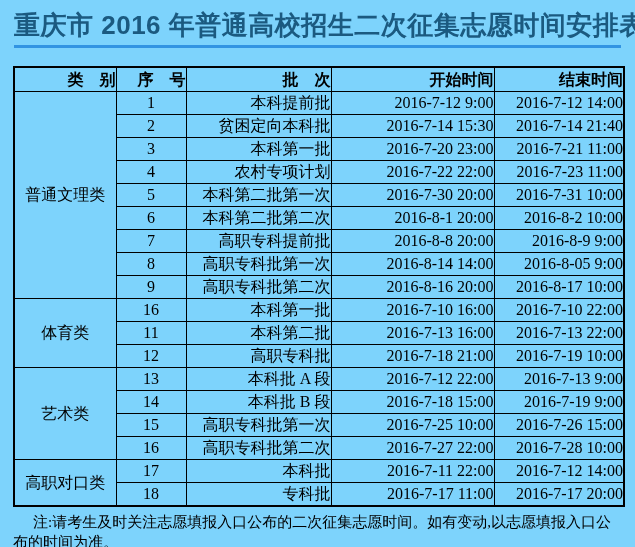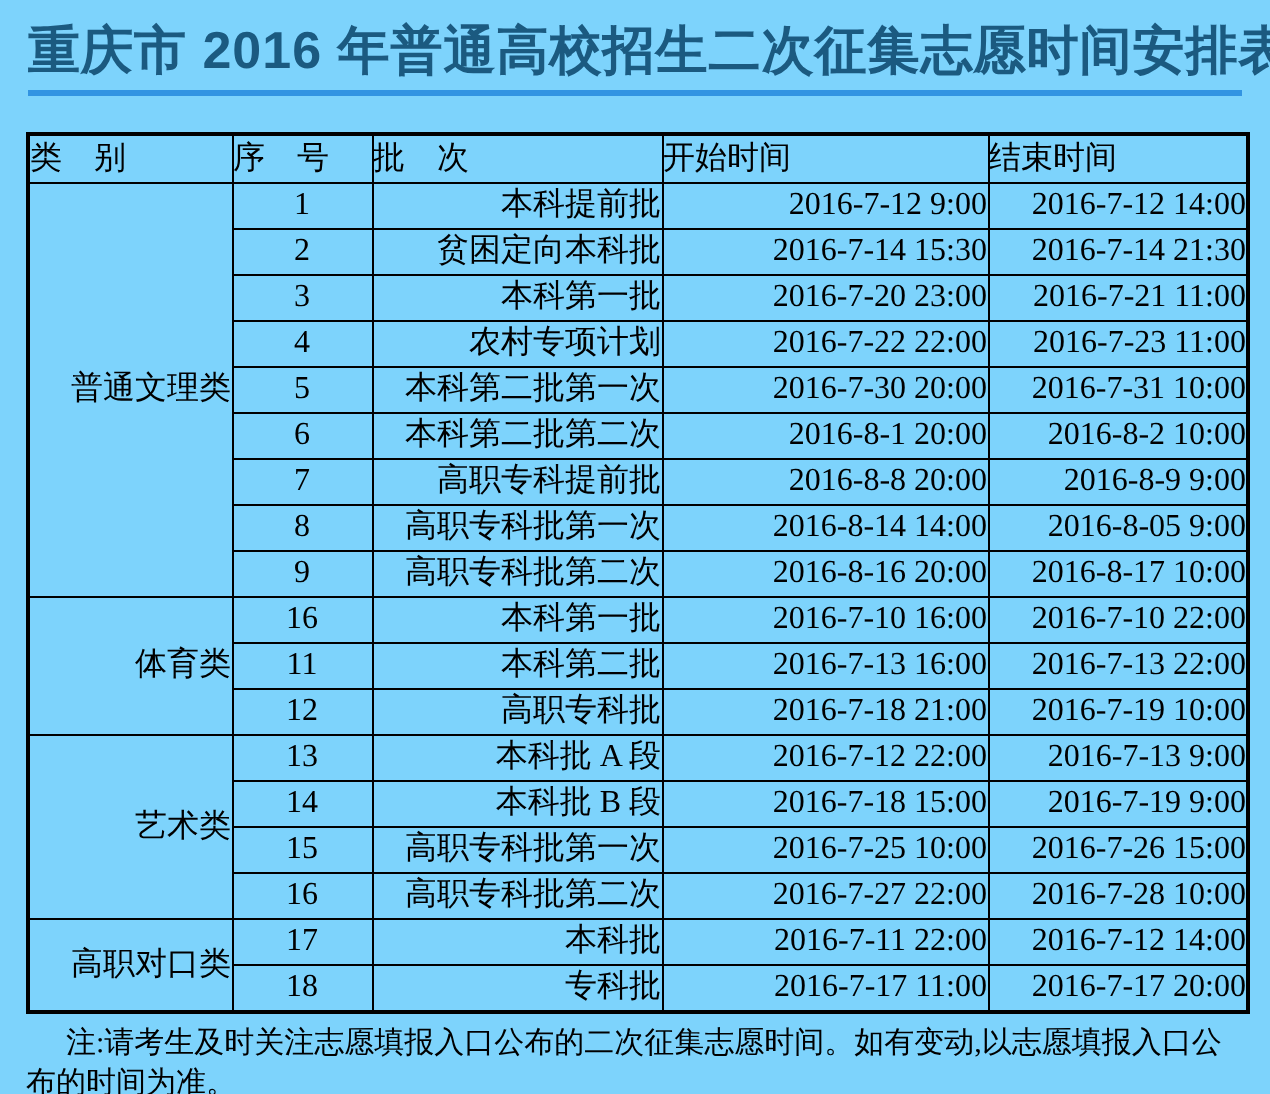--- a/index.html
+++ b/index.html
@@ -38,22 +38,22 @@
   }
   table.schedule td, table.schedule th {
     border: 1px solid #000000;
     padding: 0;
     height: 22px;
     line-height: 22px;
     font-weight: normal;
     overflow: hidden;
     white-space: nowrap;
   }
-  table.schedule th { text-align: left; height: 23px; }
-  td.cat  { text-align: right; }
+  table.schedule th { text-align: right; height: 23px; font-weight: bold; }
+  td.cat  { text-align: center; }
   td.idx  { text-align: center; }
   td.batch, td.time { text-align: right; padding-left: 8px; }
   .note {
     margin: 5px 12px 0 13px;
     font-size: 15px;
     line-height: 20px;
     text-indent: 20px;
     color: #000000;
   }
 </style>
@@ -88,21 +88,21 @@
           <td rowspan="9" class="cat">普通文理类</td>
           <td class="idx">1</td>
           <td class="batch">本科提前批</td>
           <td class="time">2016-7-12 9:00</td>
           <td class="time">2016-7-12 14:00</td>
         </tr>
         <tr>
           <td class="idx">2</td>
           <td class="batch">贫困定向本科批</td>
           <td class="time">2016-7-14 15:30</td>
-          <td class="time">2016-7-14 21:30</td>
+          <td class="time">2016-7-14 21:40</td>
         </tr>
         <tr>
           <td class="idx">3</td>
           <td class="batch">本科第一批</td>
           <td class="time">2016-7-20 23:00</td>
           <td class="time">2016-7-21 11:00</td>
         </tr>
         <tr>
           <td class="idx">4</td>
           <td class="batch">农村专项计划</td>

